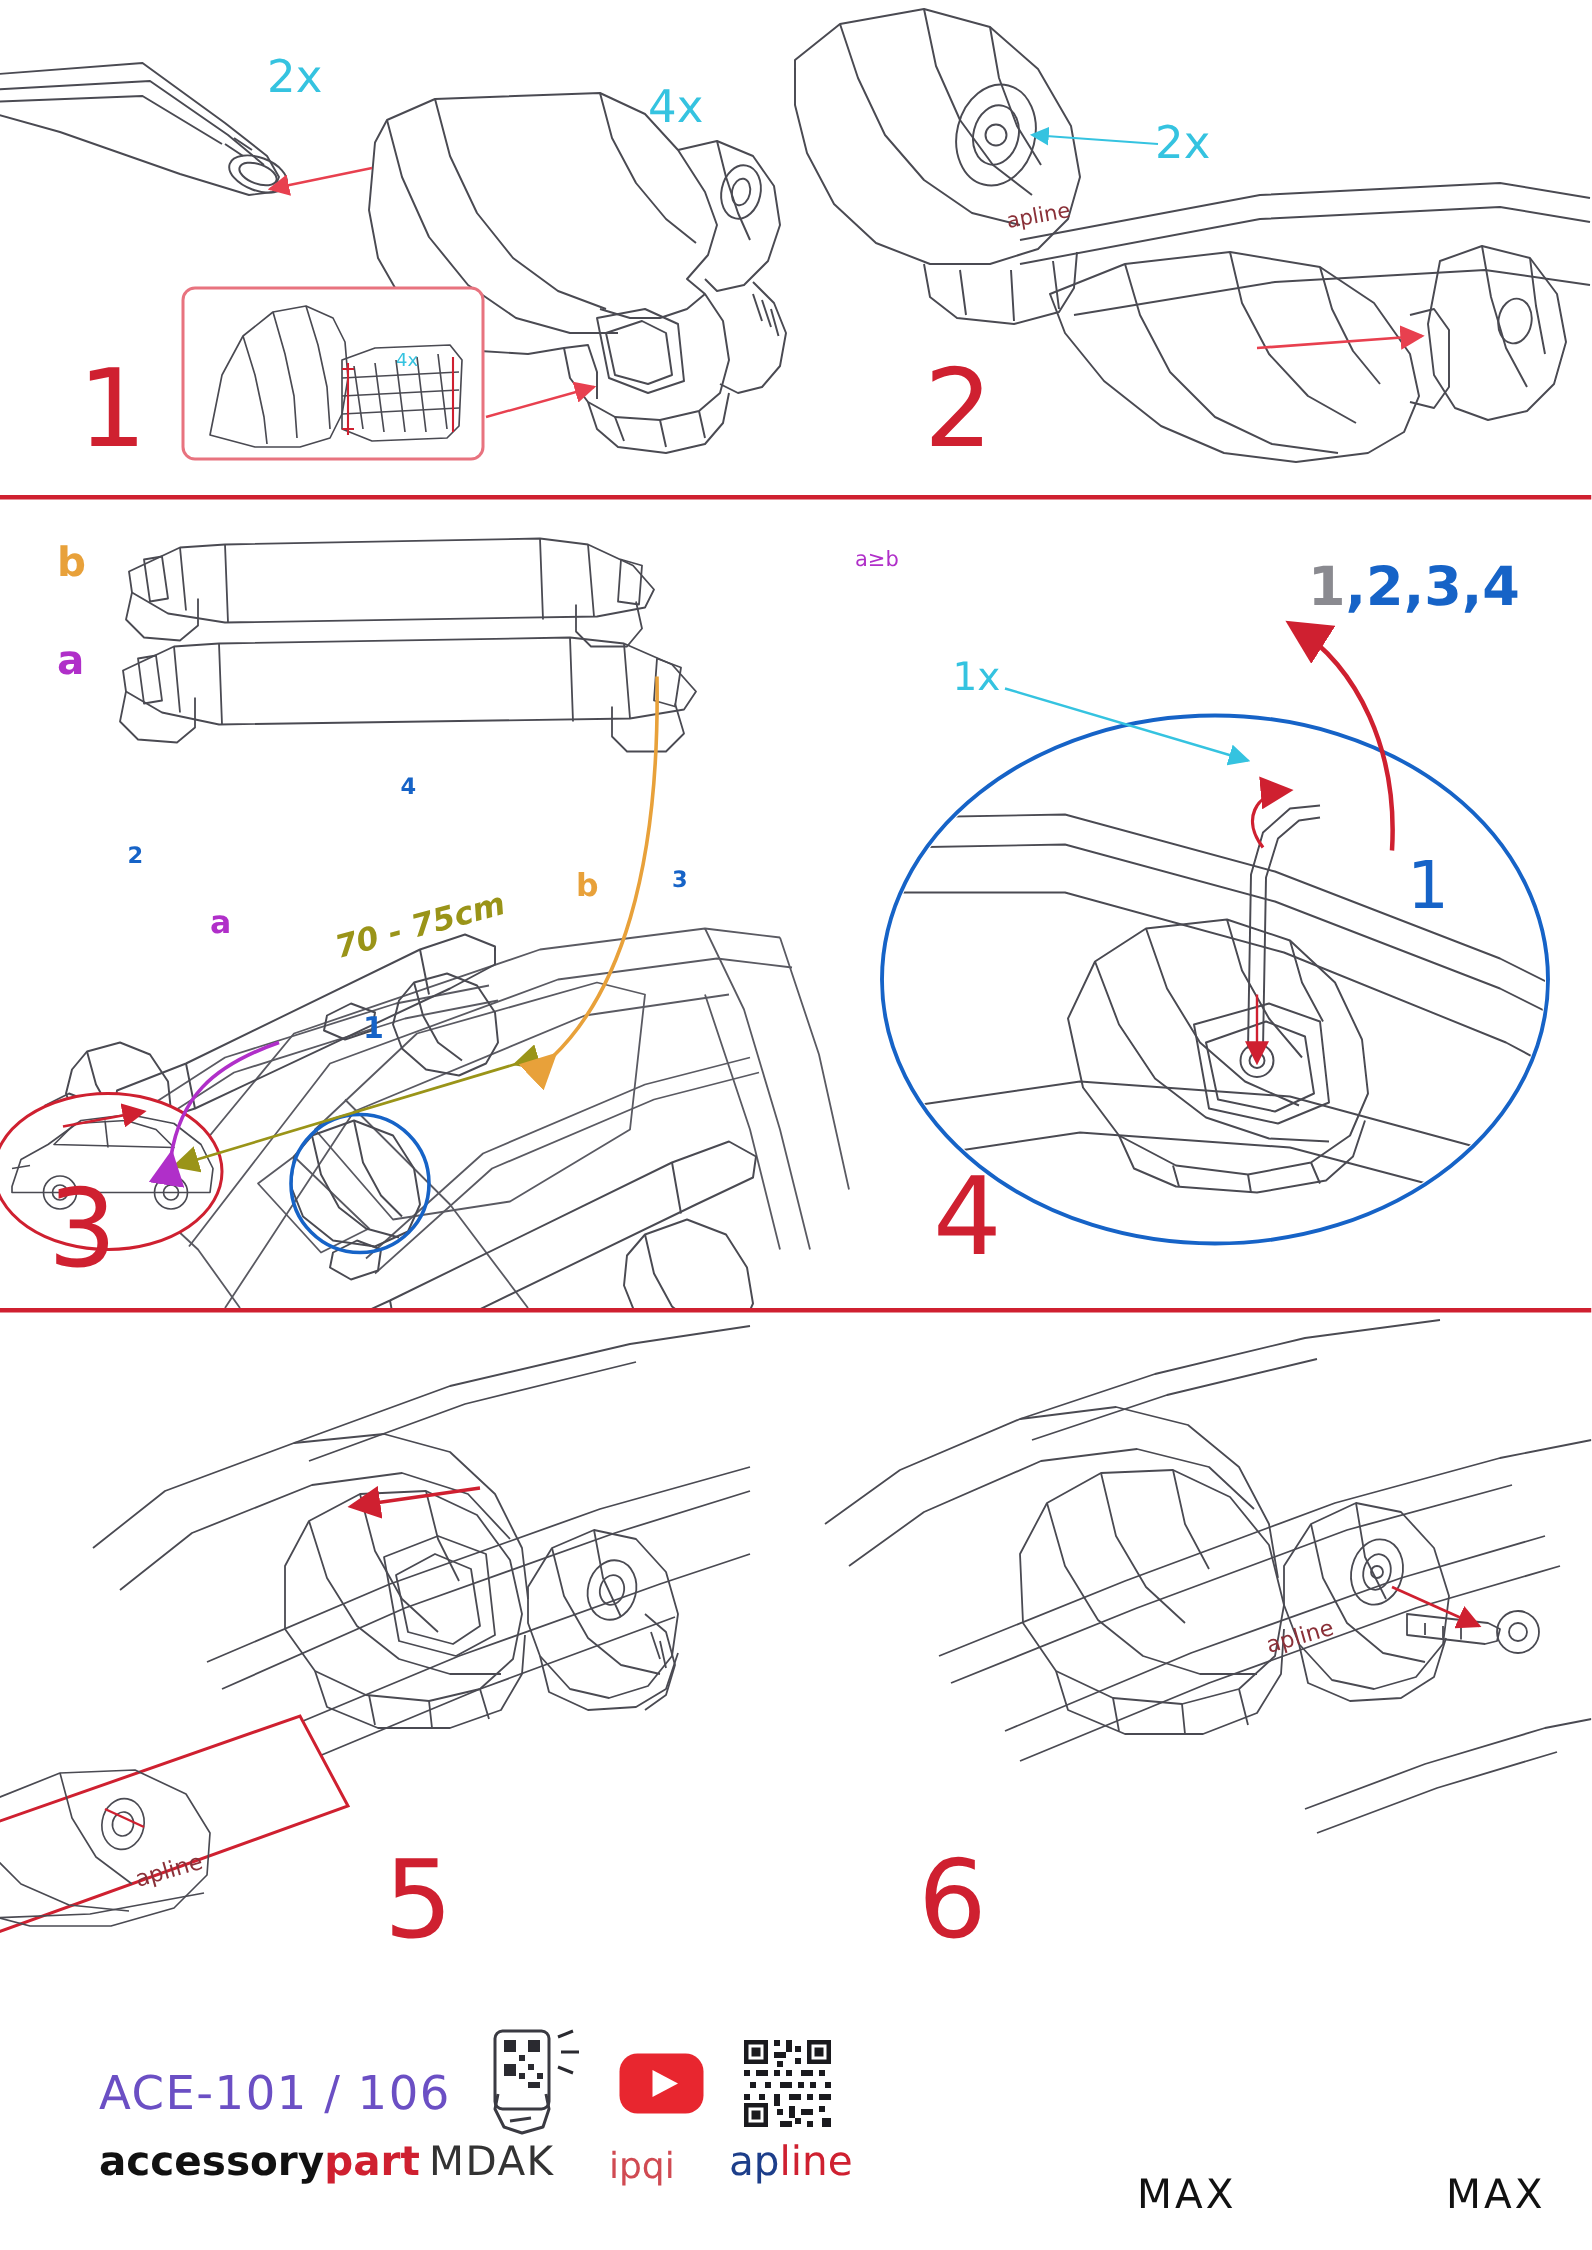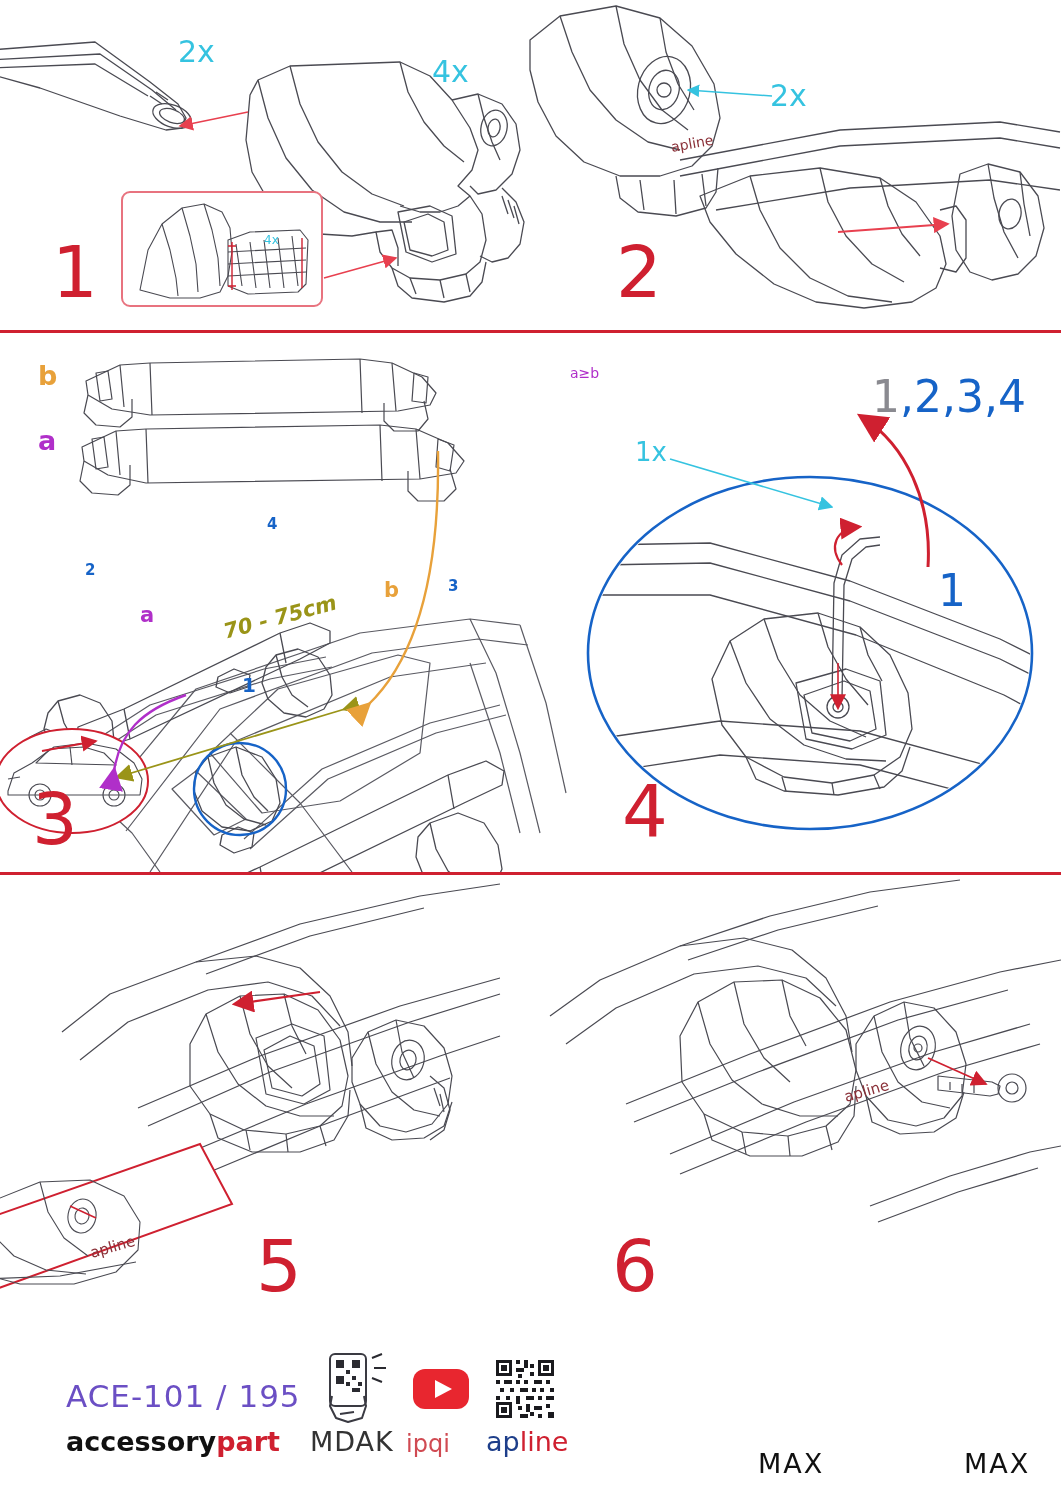--- a/index.html
+++ b/index.html
@@ -68,22 +68,22 @@
   }
   .dim-text {
     font-family: "DejaVu Sans", sans-serif;
     font-size: 21px;
     color: #9a9418;
     font-style: italic;
     font-weight: 700;
   }
   .seq {
     font-family: "DejaVu Sans", sans-serif;
-    font-size: 44px;
-    font-weight: 400;
+    font-size: 36px;
+    font-weight: 700;
   }
   .blue-one {
     font-family: "DejaVu Sans", sans-serif;
     font-size: 44px;
     color: #1663c7;
   }
   .small-num {
     font-family: "DejaVu Sans", sans-serif;
     font-size: 15px;
     color: #1663c7;
@@ -102,21 +102,20 @@
     font-size: 27px;
     font-weight: 700;
     color: #111;
   }
   .brand-accessory .part { color: #cf2030; }
   .brand-mdak {
     font-family: "DejaVu Sans", sans-serif;
     font-size: 27px;
     color: #333;
     letter-spacing: 1px;
-    margin-left: 24px;
   }
   .brand-ipqi {
     font-family: "DejaVu Sans", sans-serif;
     font-size: 24px;
     color: #d04a52;
   }
   .brand-apline {
     font-family: "DejaVu Sans", sans-serif;
     font-size: 27px;
     color: #1d3e8a;
@@ -554,21 +553,21 @@
           <path d="M0,0 L9,4.5 L0,9 z" fill="#cf2030"></path>
         </marker>
       </defs>
       <text x="316" y="226" font-family="DejaVu Sans, sans-serif" font-size="15" fill="#8a3038" transform="rotate(-16 316 226)">apline</text>
     </svg>
     <div class="abs step-num" style="left:82px; top:354px;">6</div>
   </div>
 
   <div class="abs" style="left:0; top:1330px; width:1061px; height:170px;">
 
-    <div class="abs model-code" style="left:66px; top:48px;">ACE-101 / 195</div>
+    <div class="abs model-code" style="left:66px; top:48px;">ACE-101 / 106</div>
 
     <div class="abs brand-accessory" style="left:66px; top:96px;">
       <span>accessory</span><span class="part">part</span>
     </div>
 
     <div class="abs" style="left:316px; top:22px;">
       <svg width="80" height="76" viewBox="0 0 80 76">
         <g fill="none" stroke="#3a3a42" stroke-width="2" stroke-linejoin="round">
           <rect x="14" y="2" width="36" height="52" rx="5"></rect>
           <path d="M16,44 L14,54 L20,66 L32,70 L46,66 L50,54 L48,44"></path>

